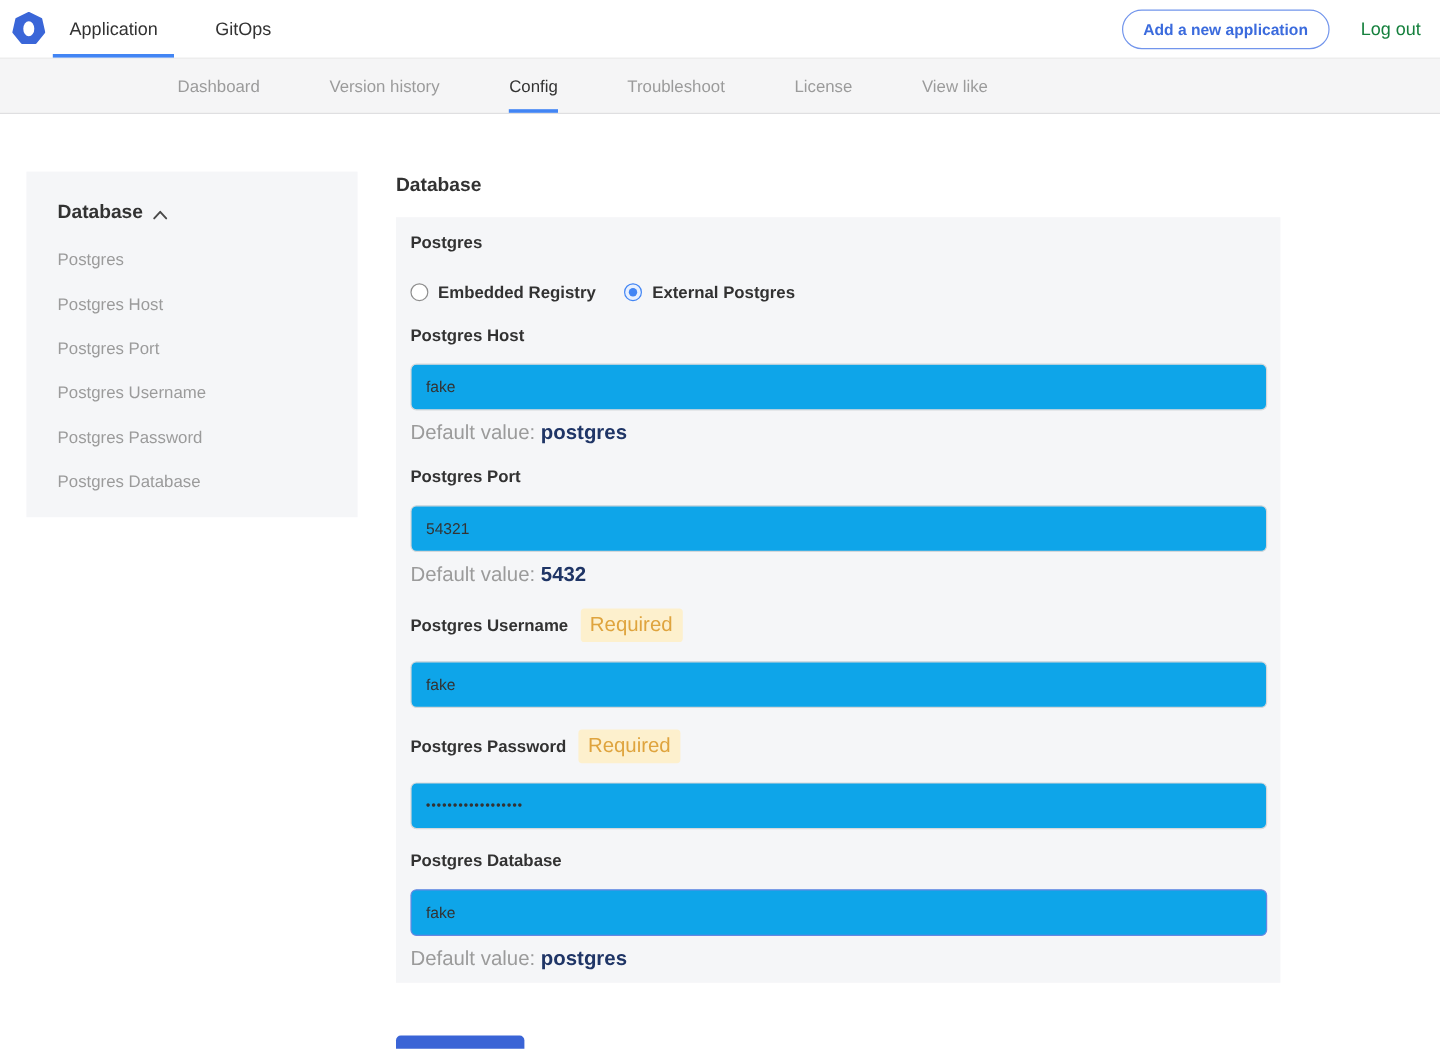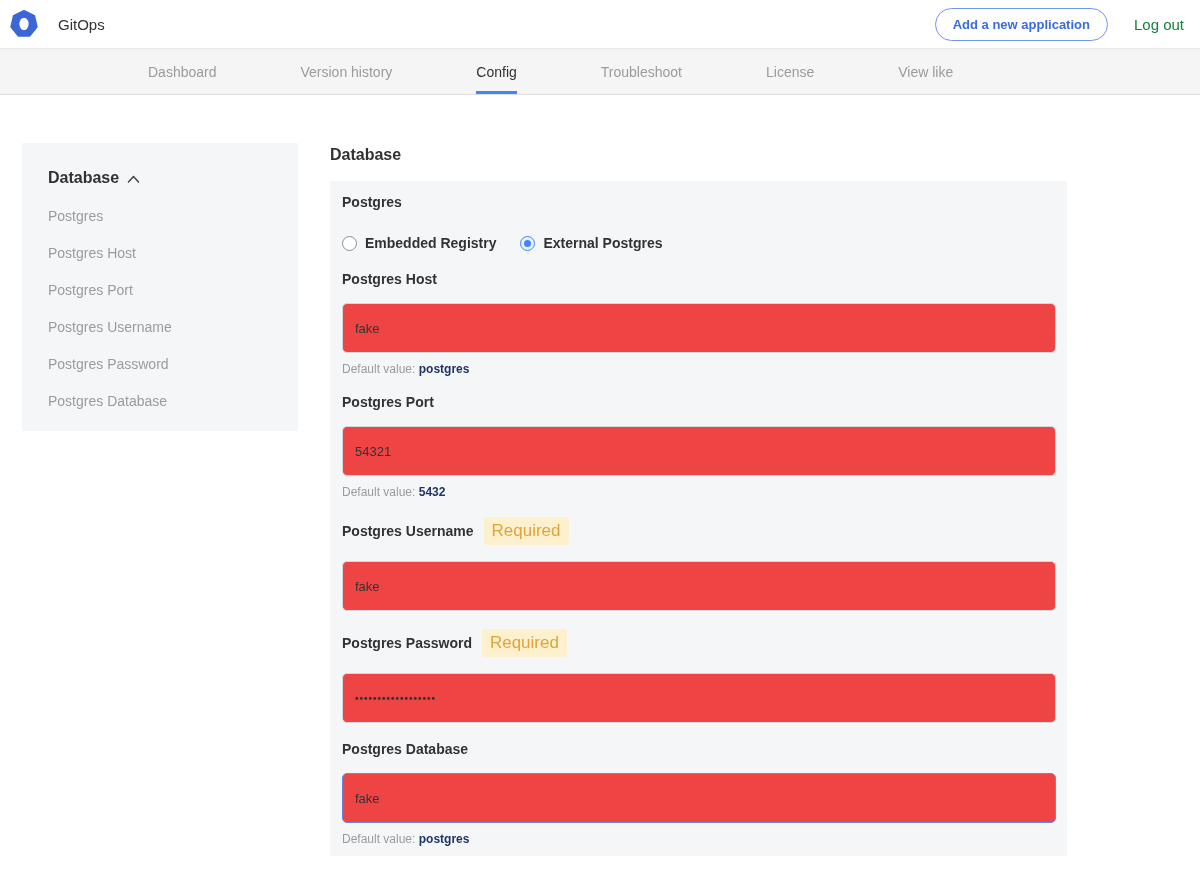--- a/index.html
+++ b/index.html
@@ -17,21 +17,21 @@
   .top-tab.active { border-bottom-color:#4285f4; }
   .header-right { margin-left:auto; display:flex; align-items:center;
     padding-right:16px; }
   .pill-btn { border:1px solid #7295ec; color:#3b6bdd; background:#fff;
     border-radius:17px; padding:8px 17px; font-size:13px; font-weight:700;
     cursor:pointer; font-family:inherit; }
   .logout { margin-left:26px; font-size:15px; color:#15803d; cursor:pointer; }
 
   
   .subnav { height:46px; background:#f5f5f6; border-bottom:1px solid #dfdfe1;
-    display:flex; align-items:stretch; padding-left:148px; gap:84px; }
+    display:flex; align-items:stretch; padding-left:148px; gap:58px; }
   .subnav-item { display:flex; align-items:center; font-size:14px;
     color:#9b9b9b; border-bottom:3px solid transparent; padding-top:3px;
     cursor:pointer; }
   .subnav-item.active { color:#323232; font-weight:500;
     border-bottom-color:#4285f4; }
 
   
   .content { display:flex; align-items:flex-start; margin-top:48px; }
   .sidebar { margin-left:22px; width:276px; background:#f5f6f8;
     padding:26px 26px 22px 26px; }
@@ -59,44 +59,47 @@
     width:7px; height:7px; margin:-3.5px 0 0 -3.5px; border-radius:50%;
     background:#4285f4; }
   .radio-label { font-size:14px; font-weight:700; color:#323232; }
 
   .field-label-row { display:flex; align-items:center; gap:10px;
     margin-top:18px; }
   .field-label-row.first { margin-top:20px; }
   .field-label { font-size:14px; font-weight:700; color:#323232; }
   .required-badge { background:#fdf0cd; color:#dfa43e; font-size:17px;
     padding:4px 8px; border-radius:3px; }
-  .text-input { display:block; width:714px; height:50px; margin-top:16px;
-    border:1px solid #d5d8da; border-radius:5px; background:#ef4444;
+  .text-input { display:block; width:714px; height:39px; margin-top:16px;
+    border:1px solid #d5d8da; border-radius:5px; background:#0ea5e9;
     font-size:13px; color:#333; padding:0 12px;
     font-family:"Liberation Sans", sans-serif; outline:none; }
   .text-input.focused { border:1.5px solid #6787e2; }
   .text-input.password { font-size:10px; letter-spacing:1px; font-weight:700; }
-  .default-hint { margin-top:9px; font-size:12px; color:#9b9b9b; }
+  .default-hint { margin-top:9px; font-size:17px; color:#9b9b9b; }
   .default-hint b { color:#1f3566; font-weight:700; }
 
   .save-btn { margin-top:44px; margin-bottom:16px; background:#3a64d6;
     color:#fff; border:none; border-radius:4px; padding:9px 17px;
     font-size:13px; font-weight:700; cursor:pointer; font-family:inherit; }
 </style>
 </head>
 <body>
 
 <div class="header">
   <div class="logo-wrap">
     <svg width="28" height="28" viewBox="0 0 28 28">
       <polygon points="14,1 24.2,5.9 26.7,16.9 19.6,25.7 8.4,25.7 1.3,16.9 3.8,5.9" fill="#3a66d8" stroke="#3a66d8" stroke-width="2" stroke-linejoin="round"></polygon>
       <ellipse cx="14" cy="14" rx="4.6" ry="6.2" fill="#ffffff"></ellipse>
     </svg>
   </div>
   <div class="top-tabs">
+    <div class="top-tab active">
+      <span>Application</span>
+    </div>
     <div class="top-tab">
       <span>GitOps</span>
     </div>
   </div>
   <div class="header-right">
     <button class="pill-btn">Add a new application</button>
     <span class="logout">Log out</span>
   </div>
 </div>
 

